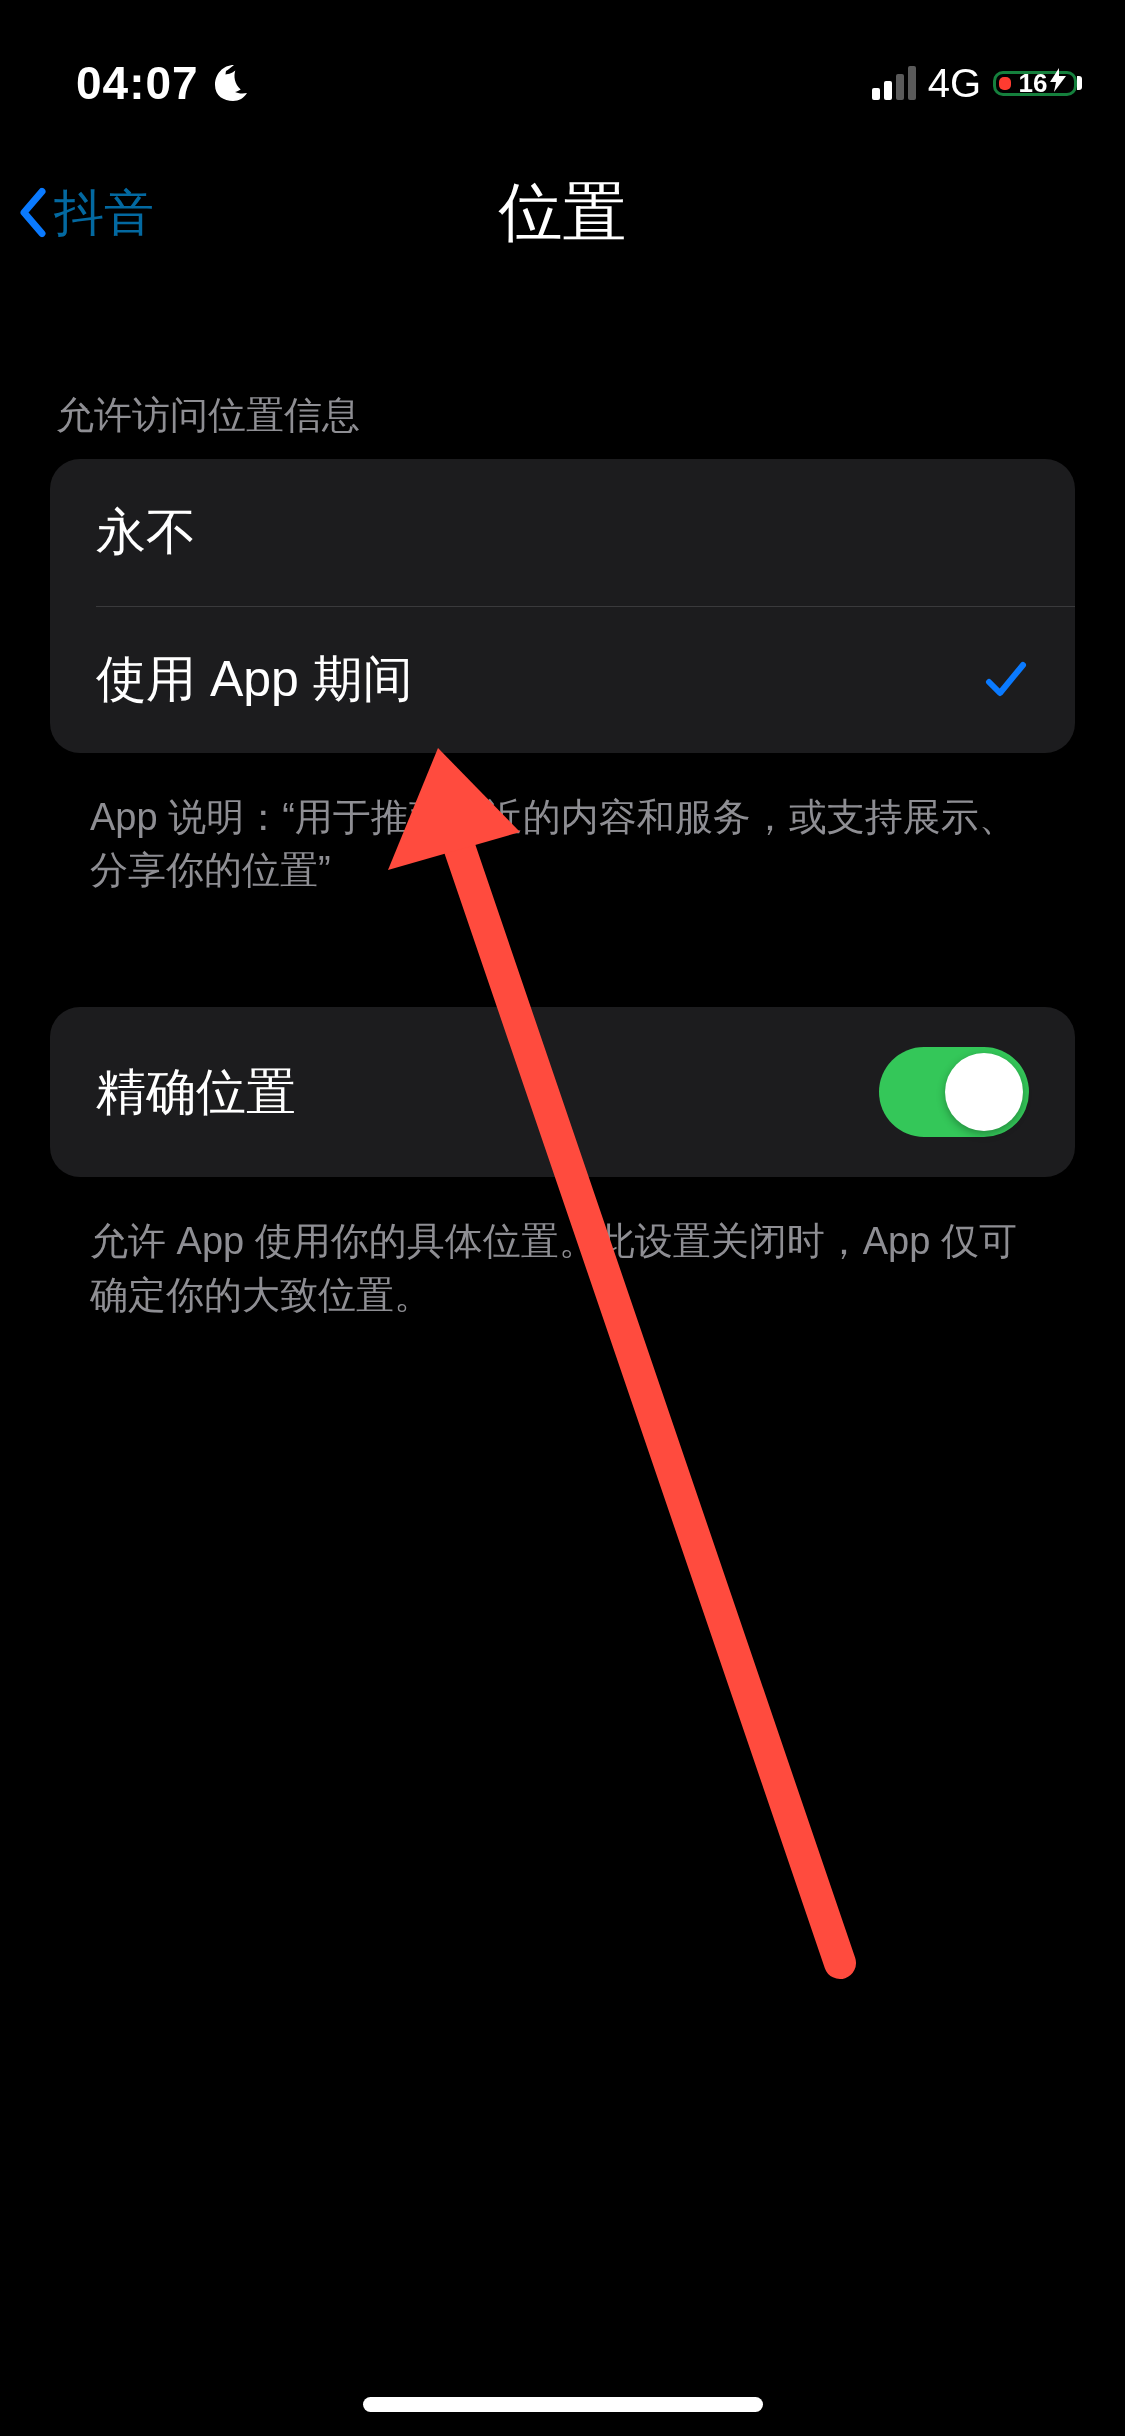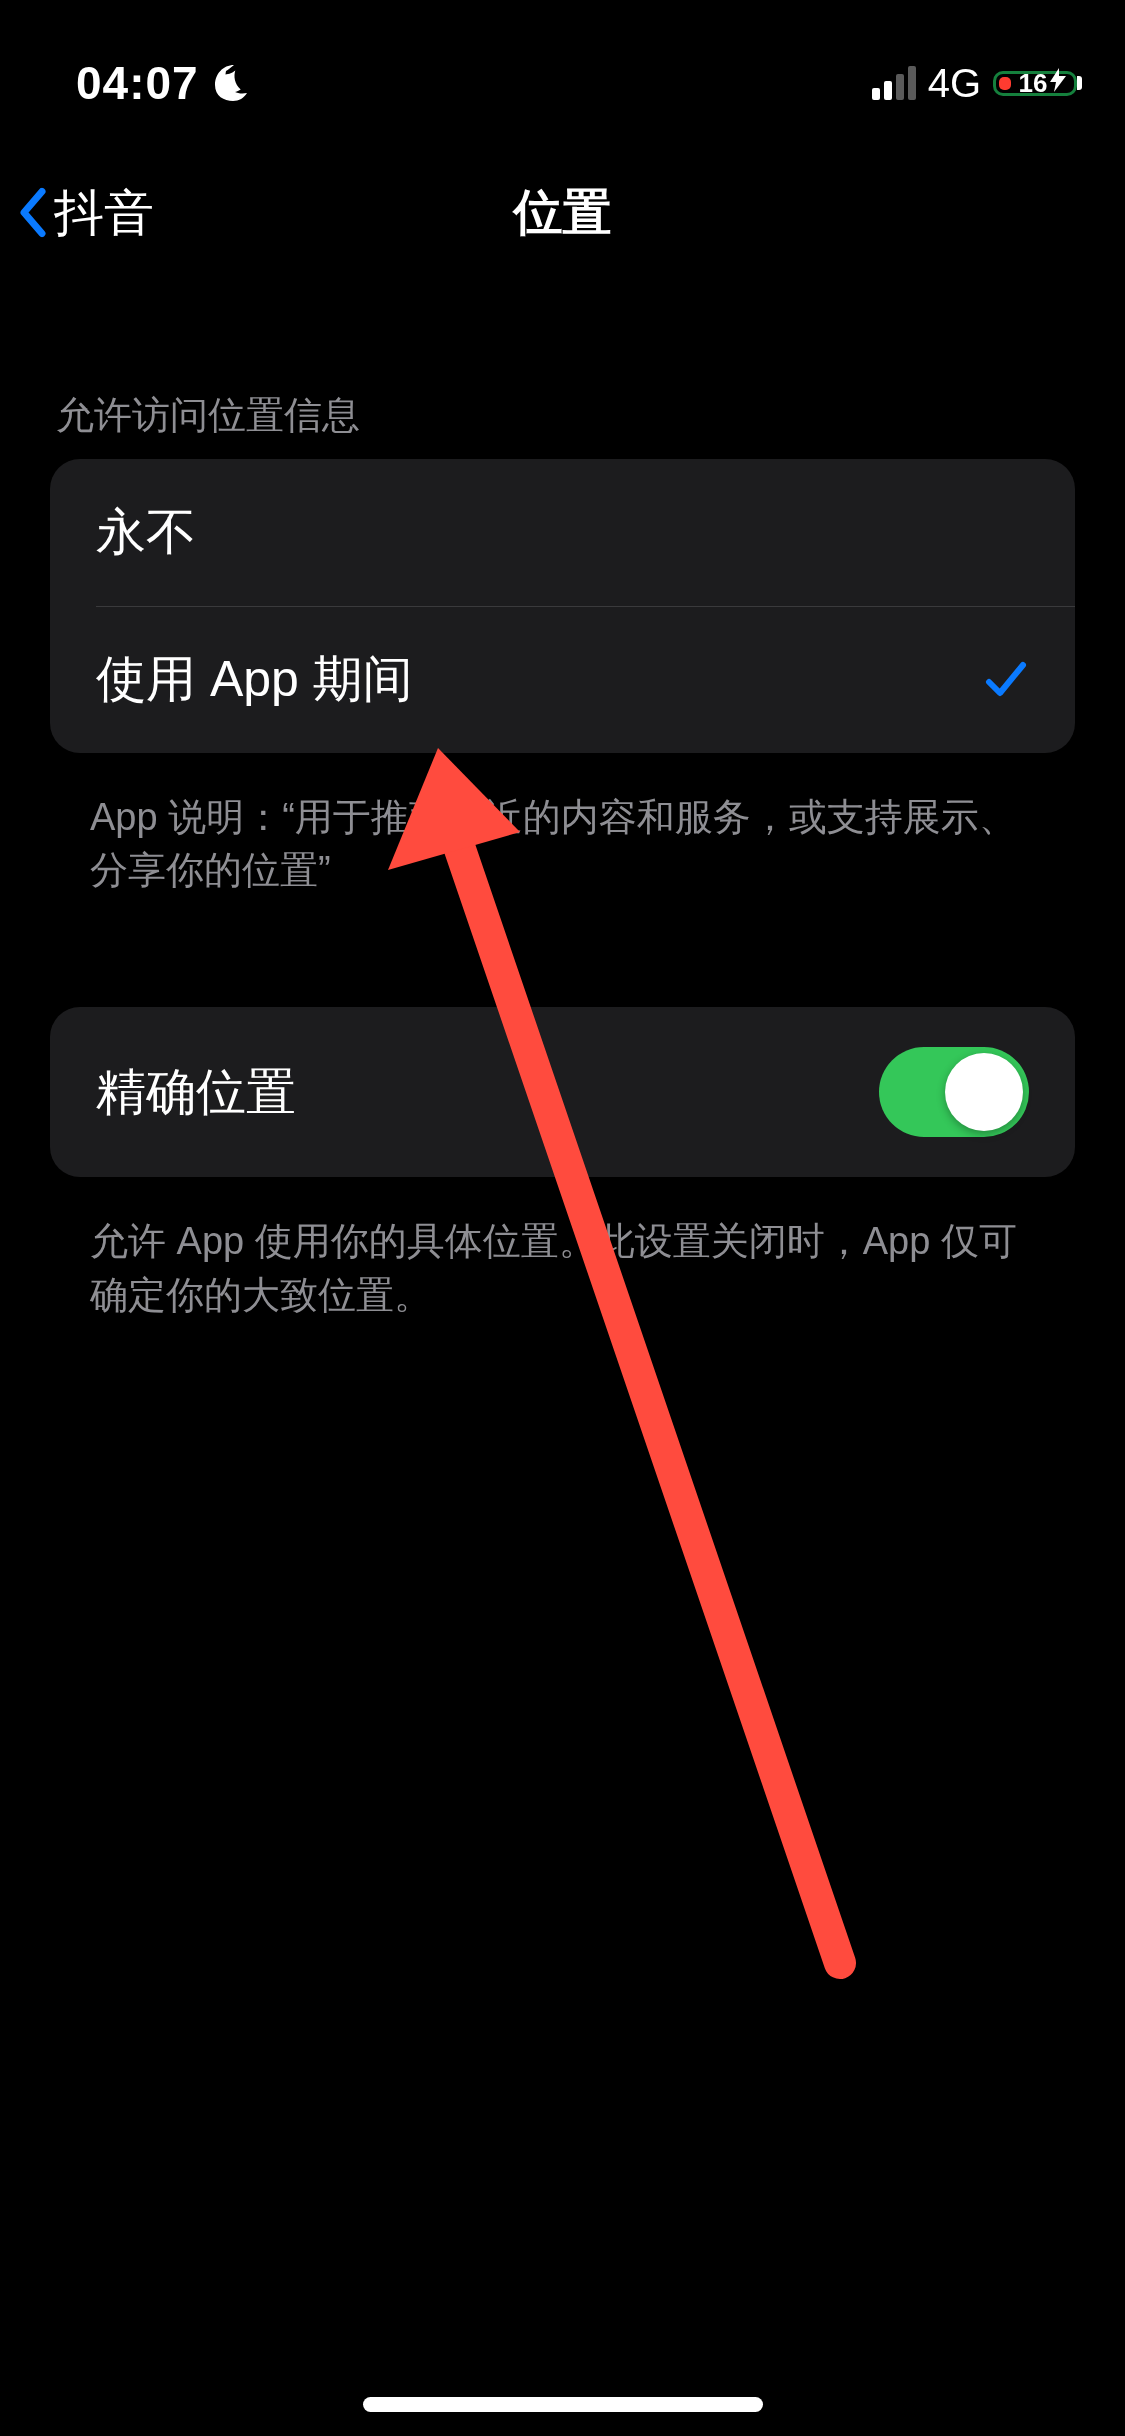--- a/index.html
+++ b/index.html
@@ -124,30 +124,30 @@
       margin-top: 15px;
     }
     .back-btn {
       position: absolute;
       left: 18px;
       top: 50%;
       transform: translateY(-50%);
       display: flex;
       align-items: center;
       gap: 6px;
-      color: #ffffff;
+      color: #0369a1;
       font-size: 50px;
     }
     .back-chevron {
       width: 30px;
       height: 50px;
     }
     .nav-title {
-      font-size: 49px;
-      font-weight: 700;
+      font-size: 64px;
+      font-weight: 400;
     }
 
     
     .section-header {
       color: #8e8e93;
       font-size: 38px;
       padding: 0 56px;
       margin-top: 110px;
       margin-bottom: 18px;
     }

